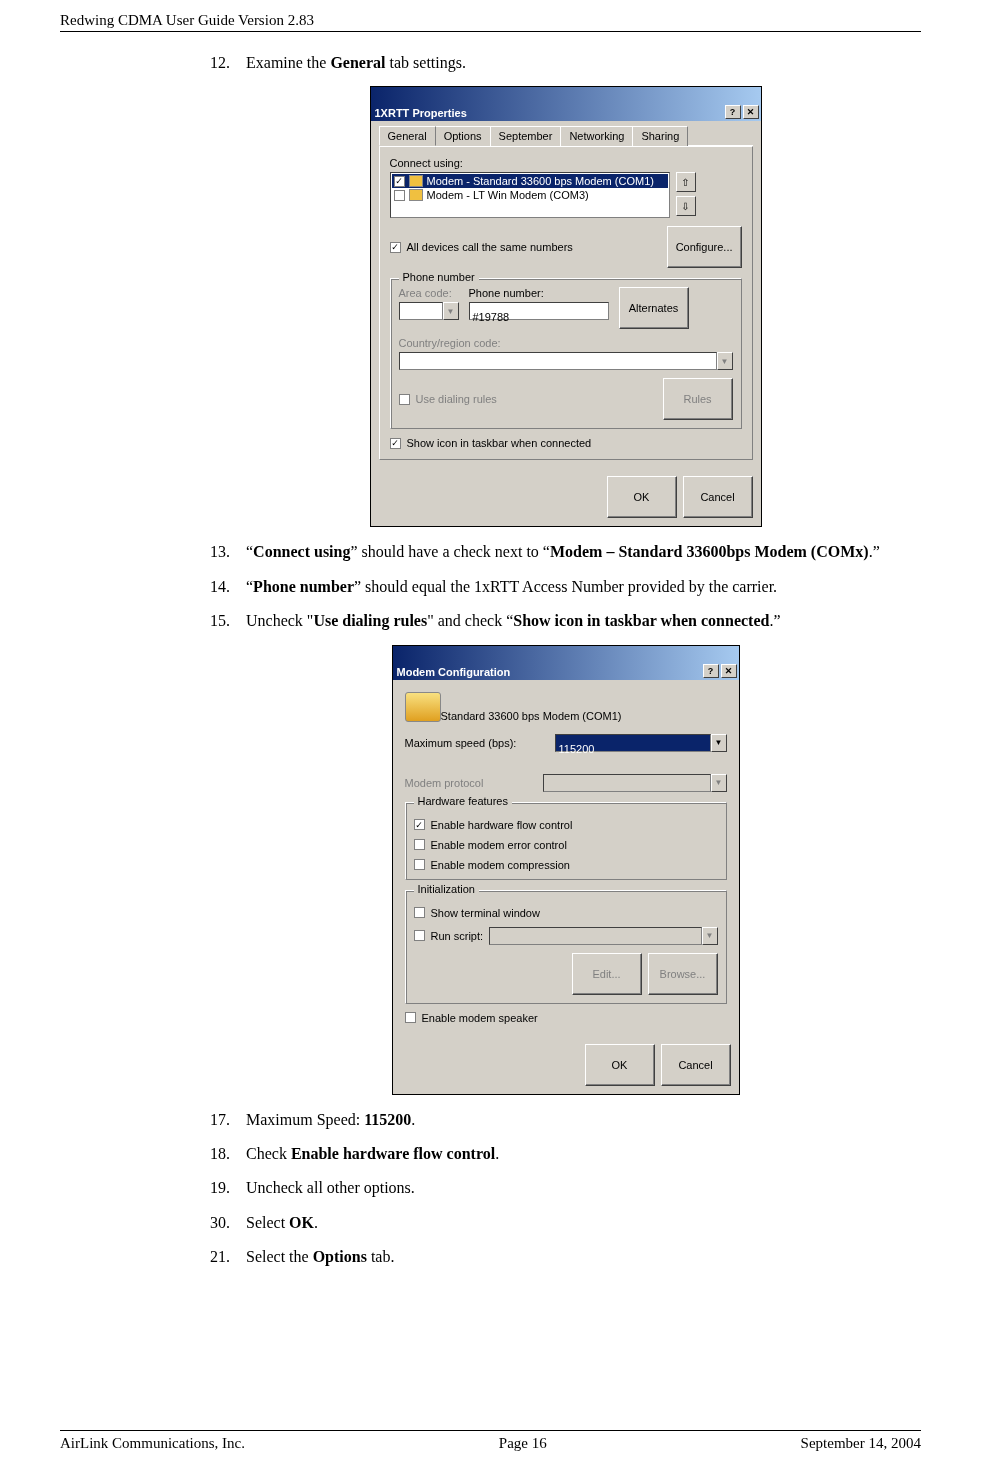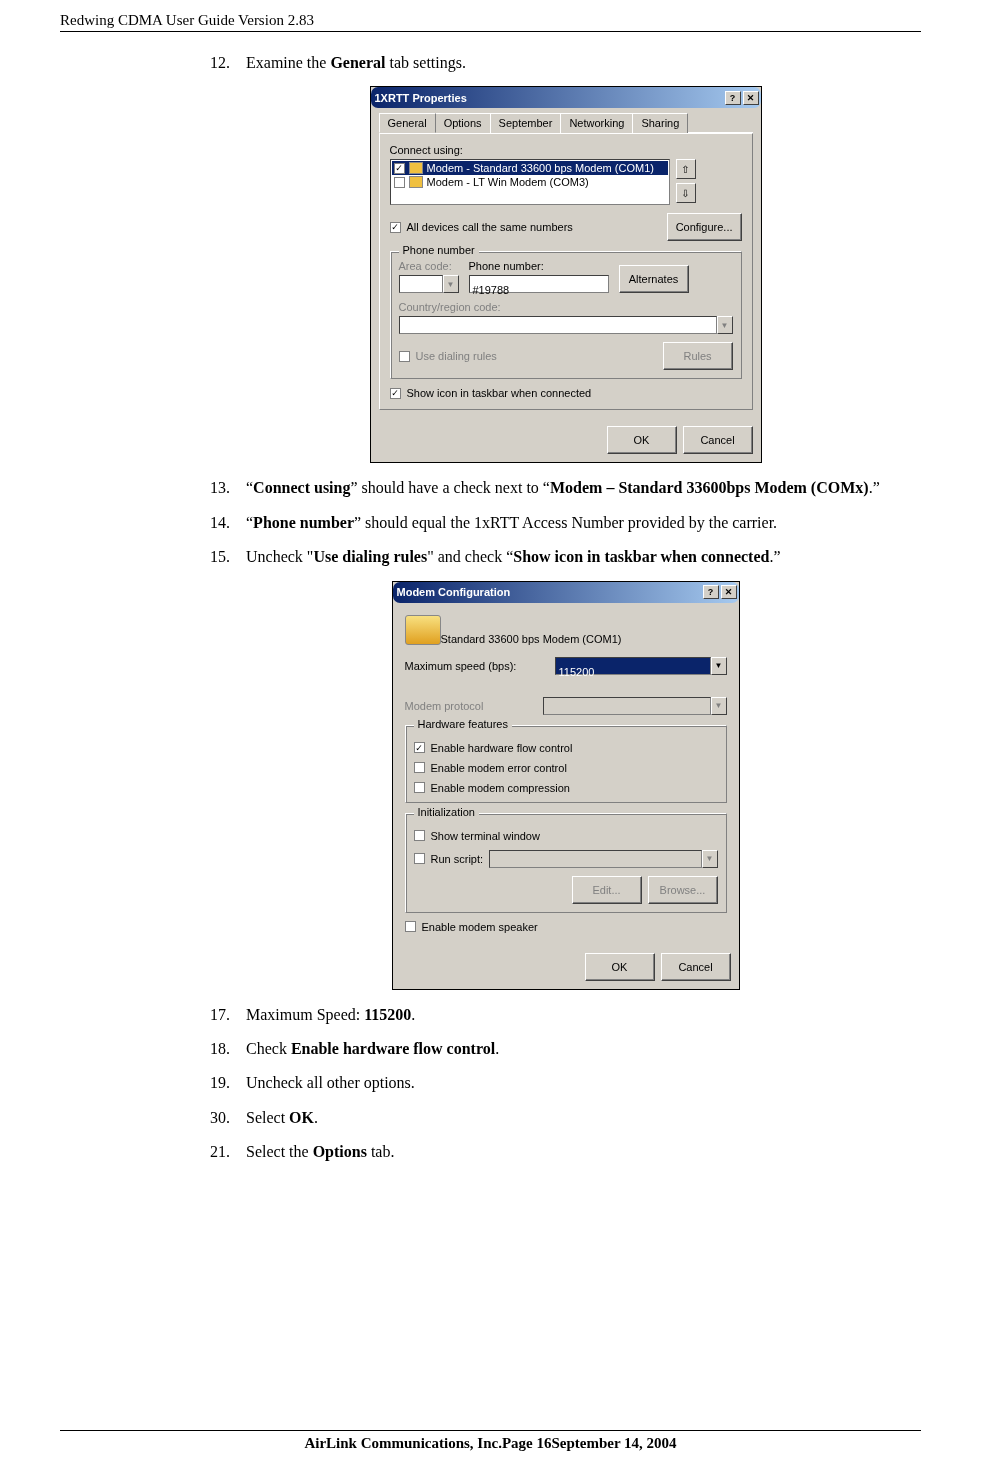--- a/index.html
+++ b/index.html
@@ -54,24 +54,23 @@
     border: 1px solid #000;
     font-family: Tahoma, Arial, sans-serif;
     font-size: 11px;
     color: #000;
   }
   .titlebar {
     background: linear-gradient(to right, #0a246a, #a6caf0);
     color: #fff;
     padding: 2px 2px 2px 4px;
     display: flex;
-    align-items: center;
+    align-items: flex-end;
     font-weight: bold;
-    height: 21px;
-    border-radius: 7px;
+    height: 34px;
   }
   .titlebar-text { flex: 1; }
   .titlebar-btn {
     width: 16px; height: 14px;
     background: #d4d0c8;
     border: 1px solid #fff;
     border-right-color: #404040;
     border-bottom-color: #404040;
     color: #000;
     font-size: 9px;
@@ -148,21 +147,21 @@
     display:flex; align-items:center; justify-content:center;
     font-size:10px;
   }
   .row { display:flex; align-items:center; gap:6px; margin-top:8px;}
   .win-btn {
     background:#d4d0c8;
     border:1px solid #fff;
     border-right-color:#404040;
     border-bottom-color:#404040;
     box-shadow: inset -1px -1px 0 #808080, inset 1px 1px 0 #d4d0c8;
-    padding: 7px 8px;
+    padding: 14px 8px;
     min-width: 70px;
     text-align:center;
     font-size:11px;
   }
   .groupbox {
     border: 1px solid #808080;
     border-top-color:#fff;
     border-left-color:#fff;
     box-shadow: inset 1px 1px 0 #808080;
     padding: 8px;
@@ -199,21 +198,21 @@
     display:flex; justify-content:flex-end; gap:6px;
     padding: 8px;
   }
   .footer {
     position: absolute;
     bottom: 18px;
     left: 60px;
     right: 60px;
   }
   .footer-rule { border:none; border-top:1px solid #000; margin-bottom:4px;}
-  .footer-row { display:flex; justify-content:center; font-size:15px;font-weight:bold;}
+  .footer-row { display:flex; justify-content:space-between; font-size:15px;}
   b { font-weight: bold; }
   .modem-ico-big {
     width:36px;height:30px;
     background:linear-gradient(#f8e080,#e0a020);
     border:1px solid #888;
     border-radius:3px;
   }
 </style>
 </head>
 <body>

